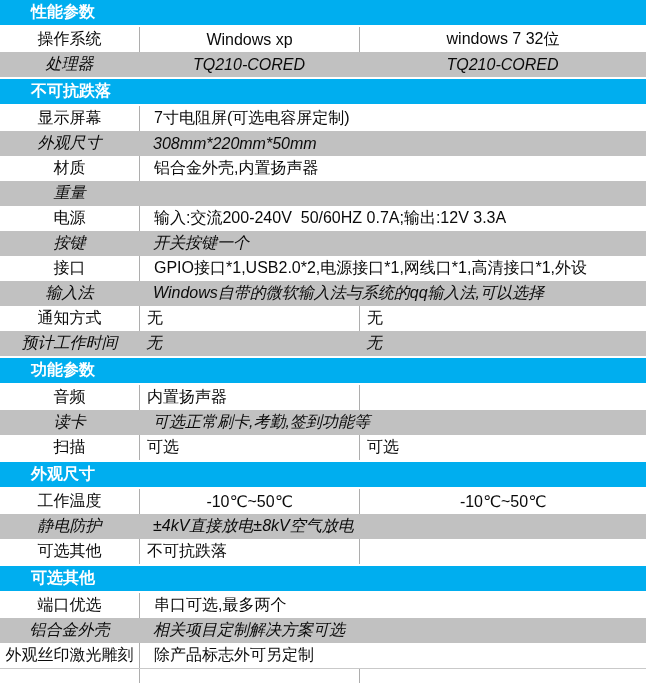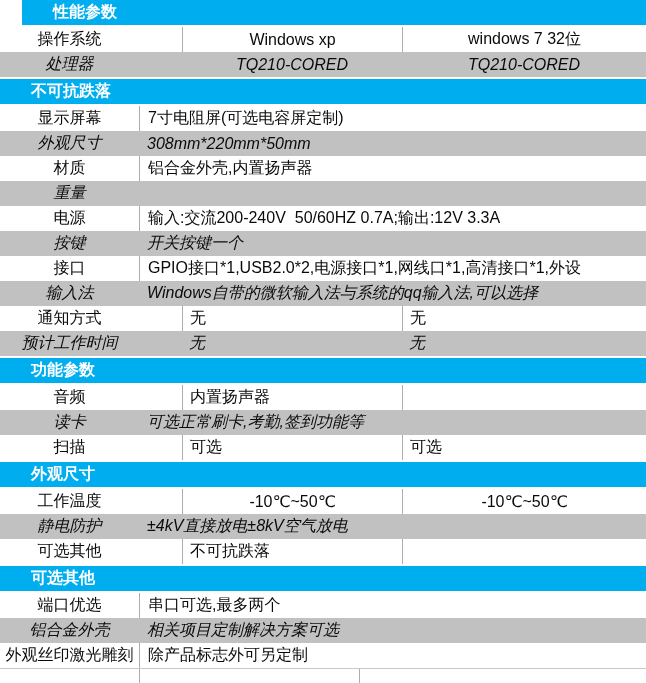--- a/index.html
+++ b/index.html
@@ -8,29 +8,29 @@
     width: 646px; height: 683px; overflow: hidden;
     display: flex; flex-direction: column;
     font-family: "Liberation Sans", "DejaVu Sans", sans-serif;
     font-size: 16px; color: #0a0a0a; background: #ffffff;
   }
   .hdr {
     flex: 0 0 25px; background: #00AEEF; color: #ffffff;
     font-weight: bold; display: flex; align-items: center;
     padding-left: 31px; margin: 2px 0; white-space: pre;
   }
-  .hdr.first { margin-top: 0; margin-left: 22px; }
+  .hdr.first { margin-top: 0; }
   .row { flex: 0 0 25px; display: flex; overflow: hidden; }
   .row.g { background: #C1C1C1; font-style: italic; }
   .lab {
     width: 139px; flex: 0 0 139px; display: flex;
     align-items: center; justify-content: center; white-space: pre;
   }
-  .cv { flex: 1 1 auto; display: flex; align-items: center; padding-left: 8px; white-space: pre; }
-  .c1 { width: 220px; flex: 0 0 220px; display: flex; align-items: center; padding-left: 7px; white-space: pre; margin-left: 43px; }
+  .cv { flex: 1 1 auto; display: flex; align-items: center; padding-left: 14px; white-space: pre; }
+  .c1 { width: 220px; flex: 0 0 220px; display: flex; align-items: center; padding-left: 7px; white-space: pre; }
   .c2 { flex: 1 1 auto; display: flex; align-items: center; padding-left: 7px; white-space: pre; }
   .row.w .cv, .row.w .c1, .row.w .c2 { border-left: 1px solid #ADADAD; }
   .row.center .c1, .row.center .c2 { justify-content: center; padding-left: 0; }
   .foot { flex: 1 1 auto; display: flex; border-top: 1px solid #C9C9C9; }
   .foot .fl { width: 139px; flex: 0 0 139px; }
   .foot .f1 { width: 220px; flex: 0 0 220px; border-left: 1px solid #ADADAD; }
   .foot .f2 { flex: 1 1 auto; border-left: 1px solid #ADADAD; }
 </style>
 </head>
 <body>

